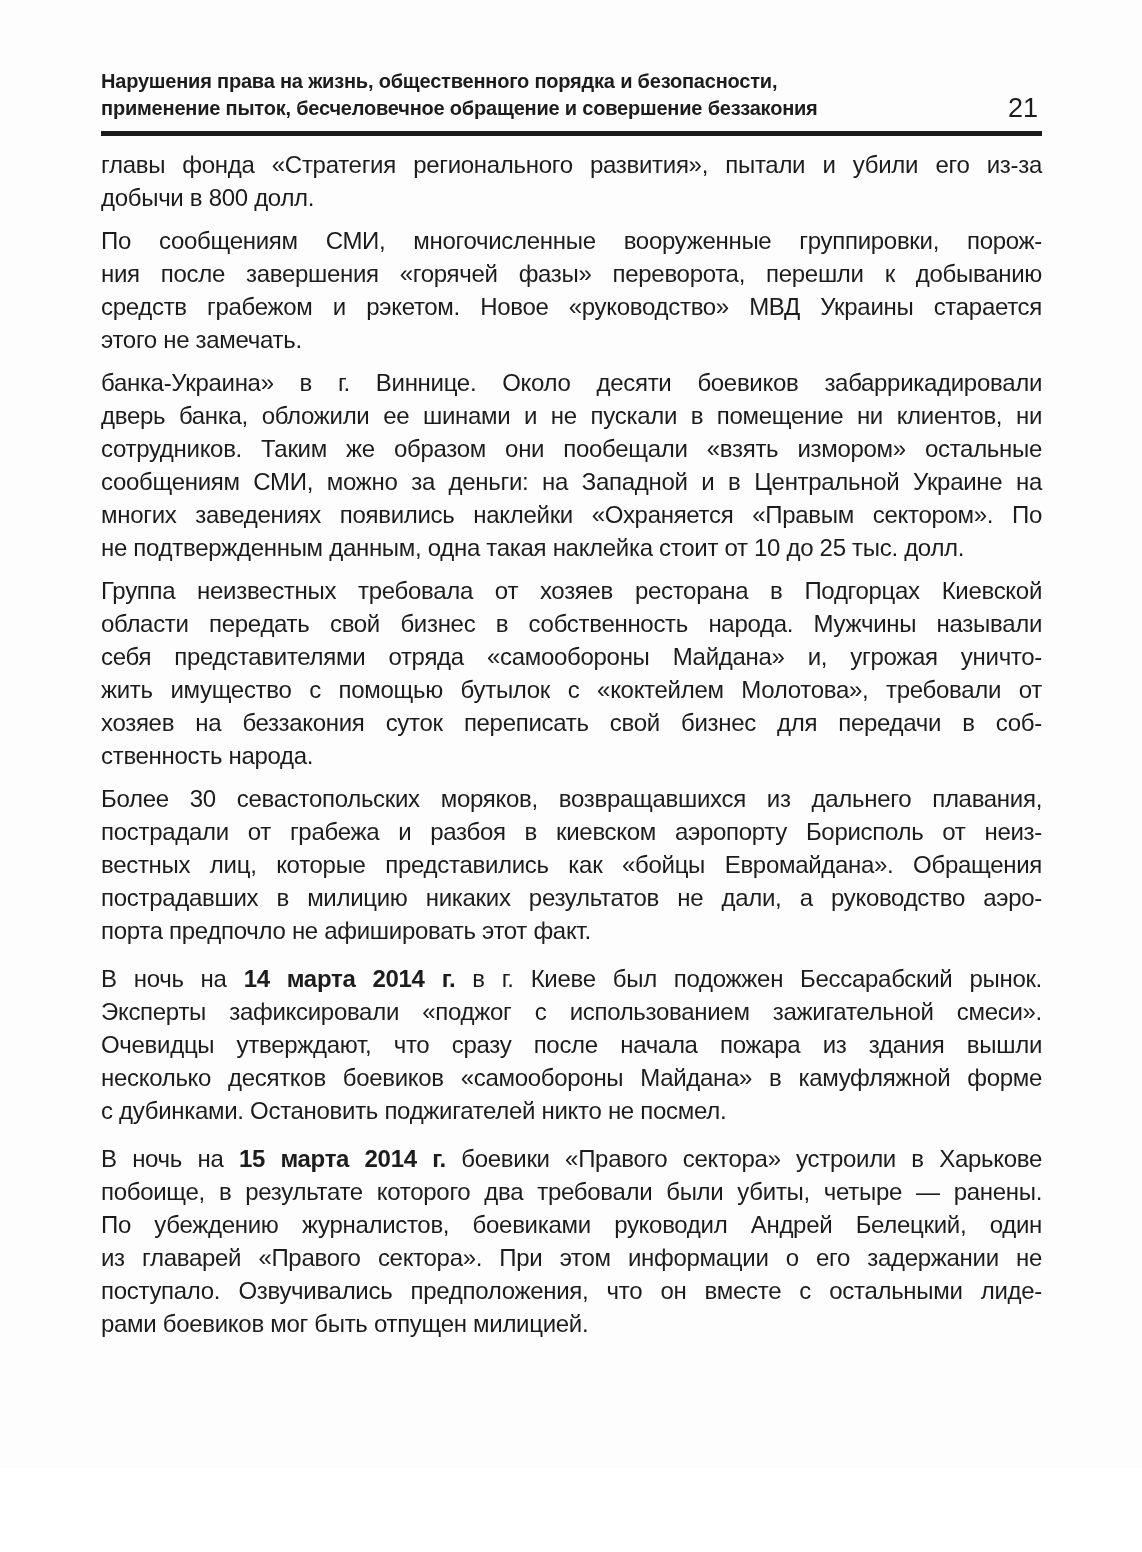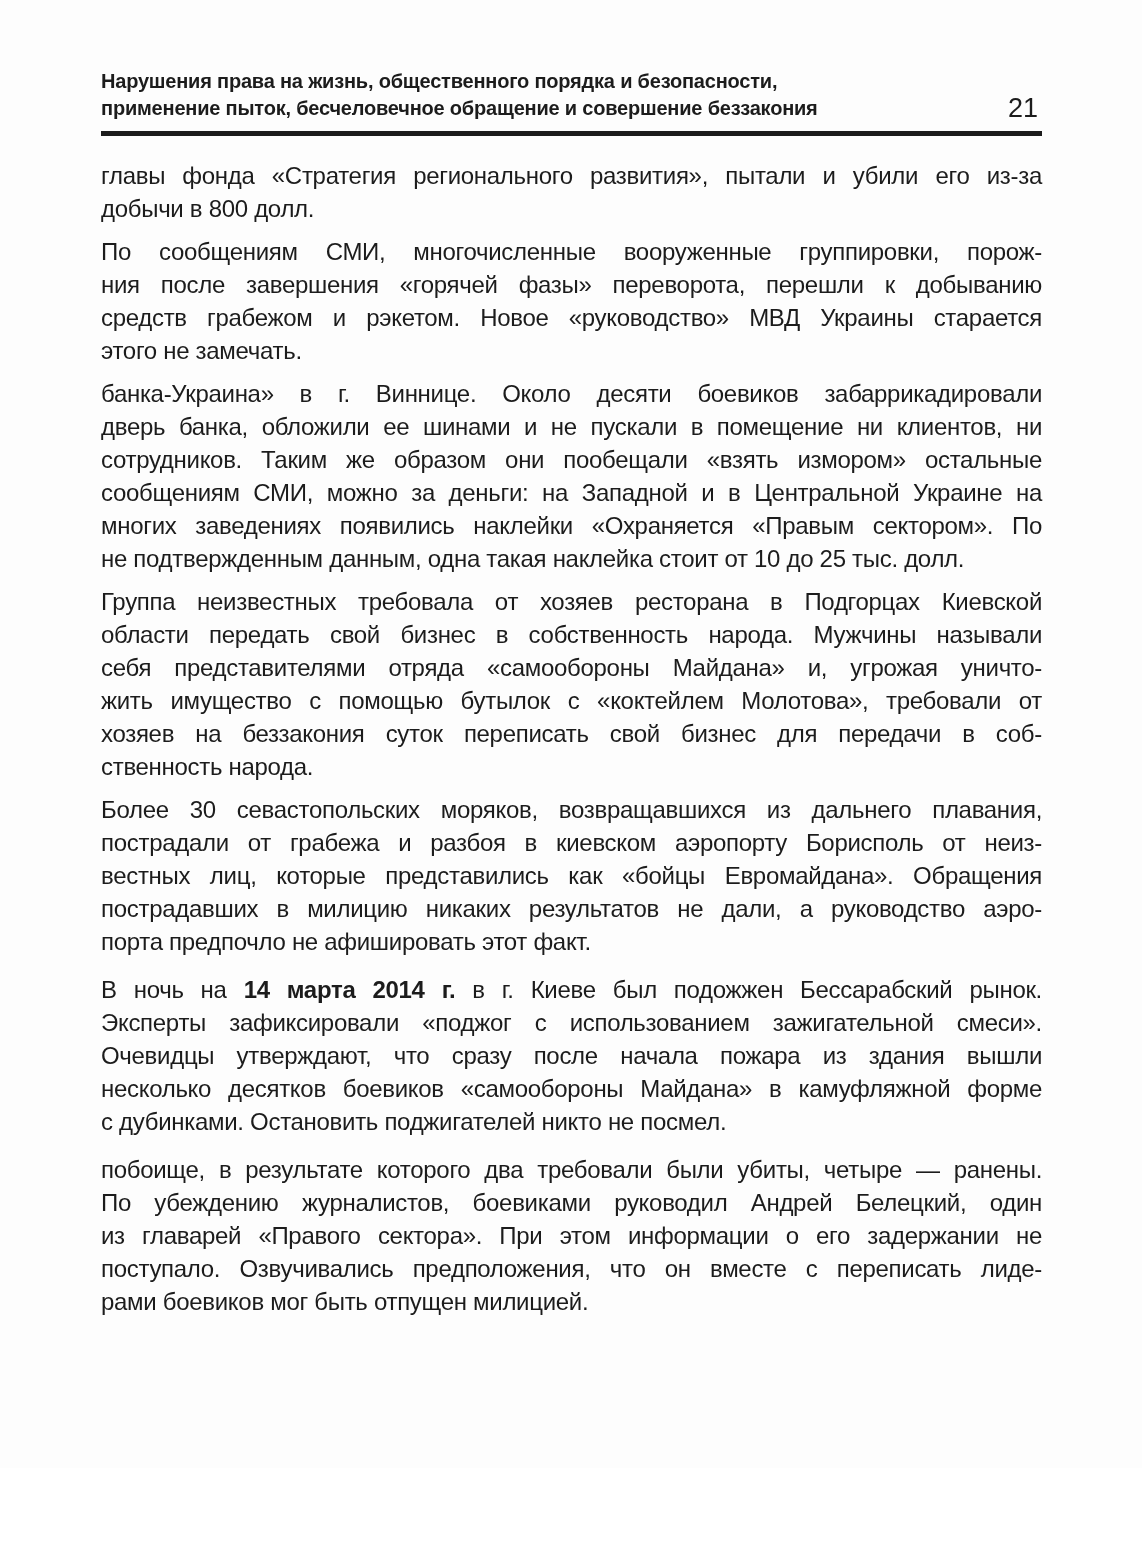--- a/index.html
+++ b/index.html
@@ -33,21 +33,21 @@
     font-size: 27px;
     line-height: 27px;
     padding-right: 4px;
   }
   .rule {
     height: 5px;
     background: #1c1c1c;
     margin-top: 9px;
   }
   main.bodytext {
-    margin-top: 23px;
+    margin-top: 12px;
     font-size: 24px;
     line-height: 33px;
     letter-spacing: -0.3px;
   }
   .para { margin: 0 0 10px 0; }
   .para.spaced { margin-top: 15px; }
   .line {
     display: block;
     text-align: justify;
     text-align-last: justify;
@@ -118,21 +118,24 @@
       <span class="line full">
         <span>В ночь на </span><strong>14 марта 2014 г.</strong><span> в г. Киеве был подожжен Бессарабский рынок.</span>
       </span>
       <span class="line full">Эксперты зафиксировали «поджог с использованием зажигательной смеси».</span>
       <span class="line full">Очевидцы утверждают, что сразу после начала пожара из здания вышли</span>
       <span class="line full">несколько десятков боевиков «самообороны Майдана» в камуфляжной форме</span>
       <span class="line last">с дубинками. Остановить поджигателей никто не посмел.</span>
     </p>
 
     <p class="para spaced">
+      <span class="line full">
+        <span>В ночь на </span><strong>15 марта 2014 г.</strong><span> боевики «Правого сектора» устроили в Харькове</span>
+      </span>
       <span class="line full">побоище, в результате которого два требовали были убиты, четыре — ранены.</span>
       <span class="line full">По убеждению журналистов, боевиками руководил Андрей Белецкий, один</span>
       <span class="line full">из главарей «Правого сектора». При этом информации о его задержании не</span>
-      <span class="line full">поступало. Озвучивались предположения, что он вместе с переписать лиде-</span>
+      <span class="line full">поступало. Озвучивались предположения, что он вместе с остальными лиде-</span>
       <span class="line last">рами боевиков мог быть отпущен милицией.</span>
     </p>
 
   </main>
 </div>
 
 </body></html>

